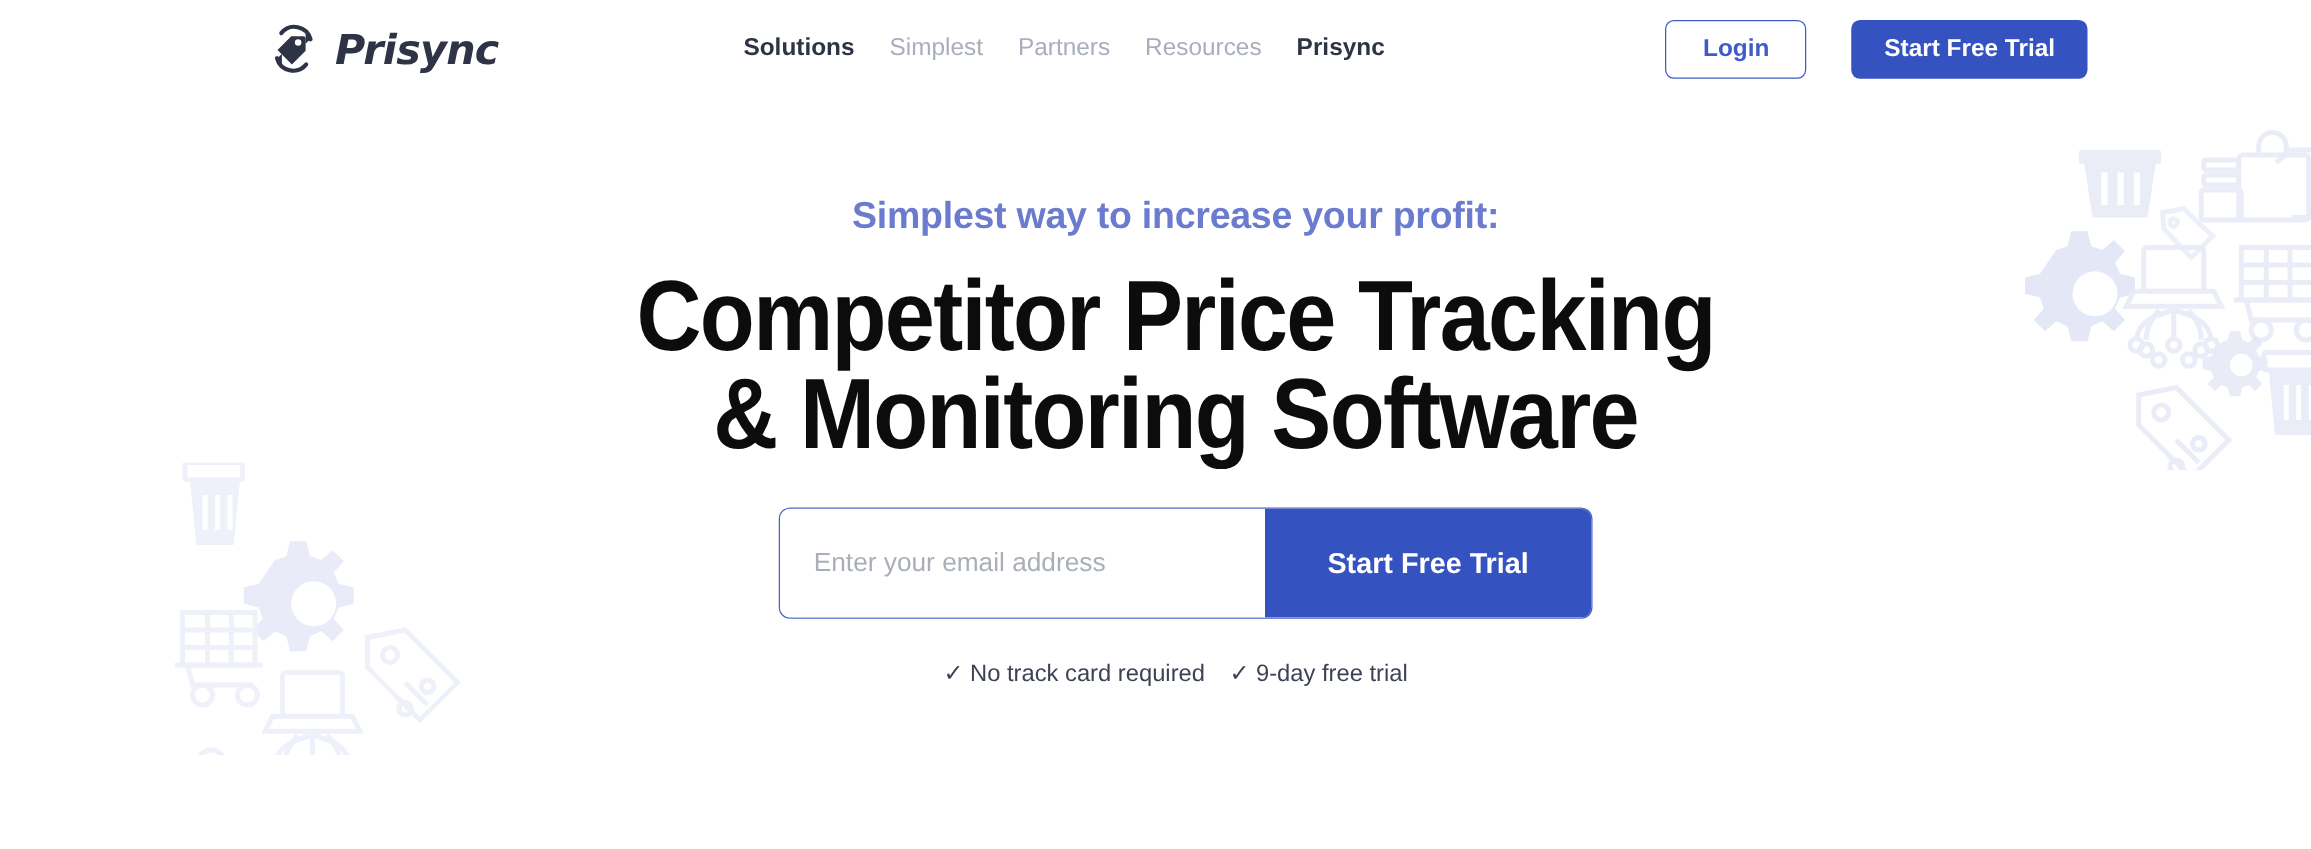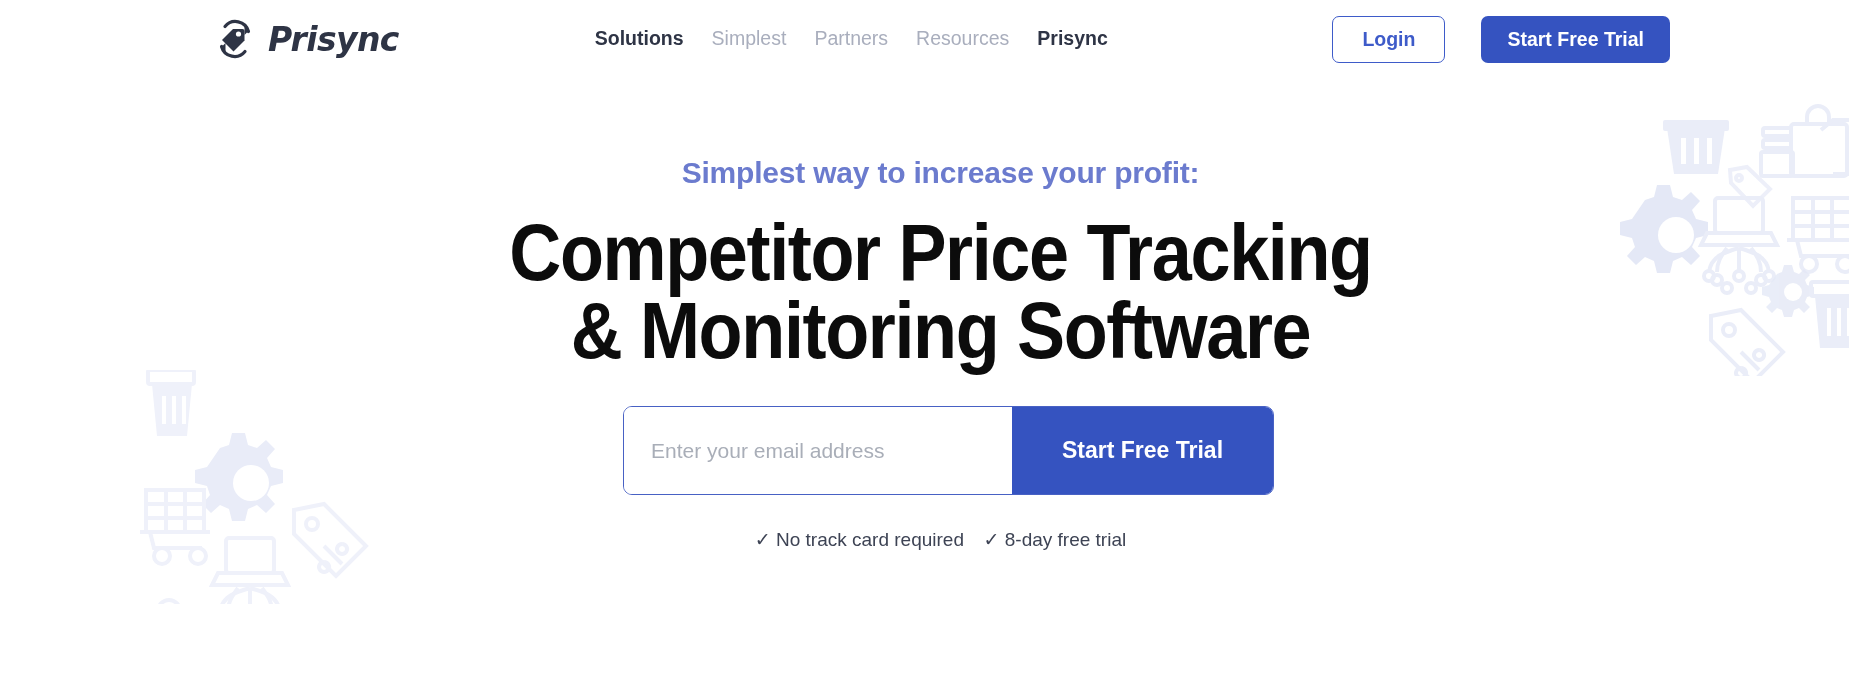--- a/index.html
+++ b/index.html
@@ -379,17 +379,17 @@
     <form class="signup">
       <div class="signup-inner">
         <input class="email-input" type="email" placeholder="Enter your email address" style="">
         <button class="btn-trial-main" type="submit">Start Free Trial</button>
       </div>
     </form>
 
     <div class="trust">
       <span>✓ No track card required</span>
       <span class="sep"></span>
-      <span>✓ 8-day free trial</span>
+      <span>✓ 9-day free trial</span>
     </div>
 
   </main>
 </div>
 
 </body></html>

